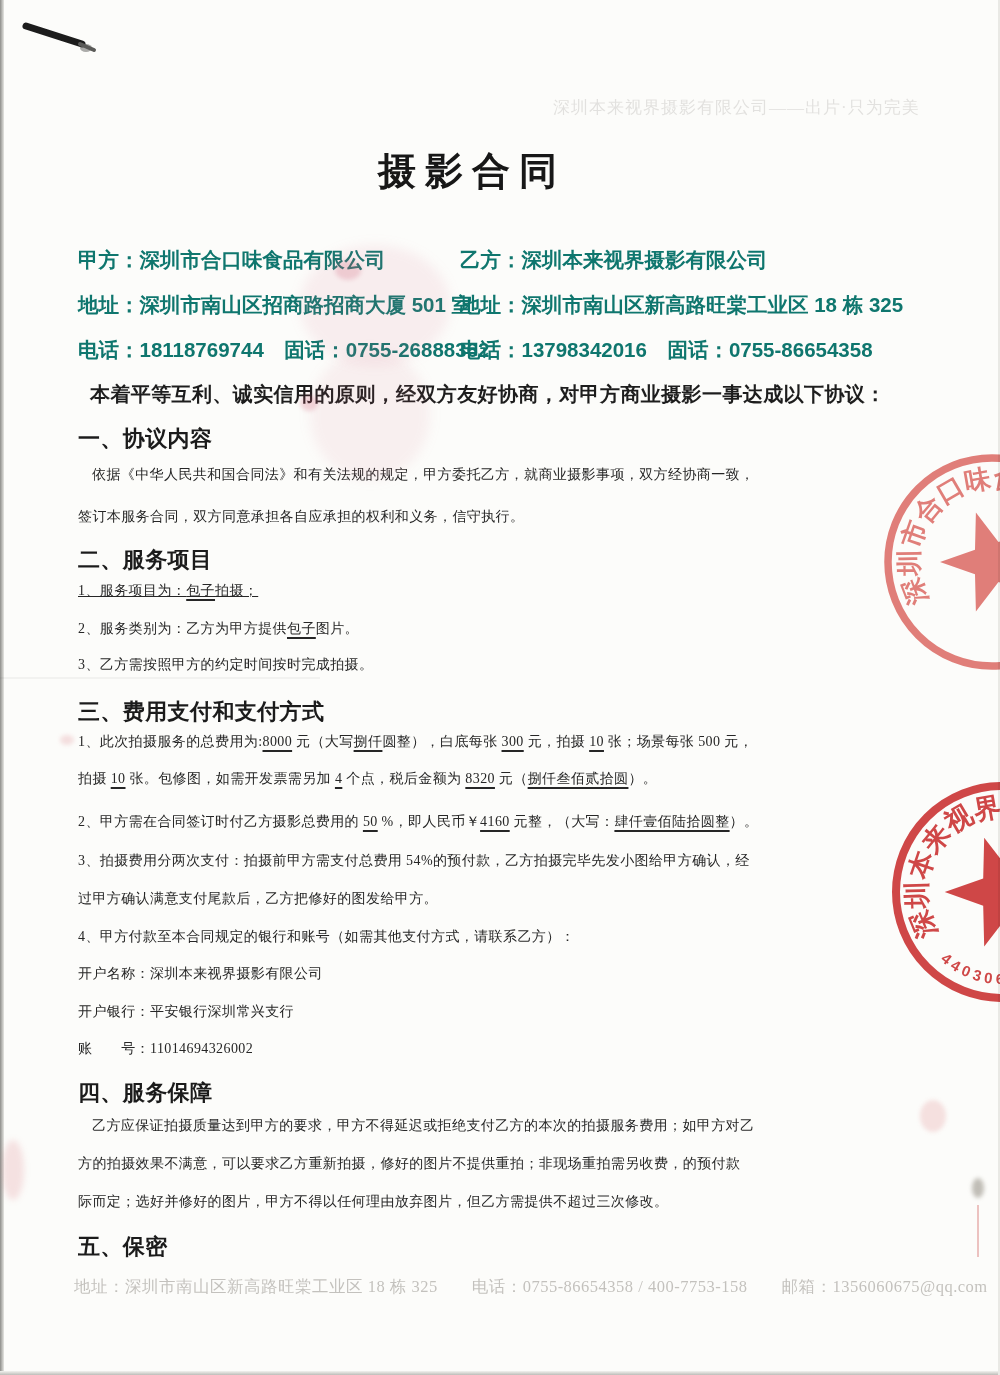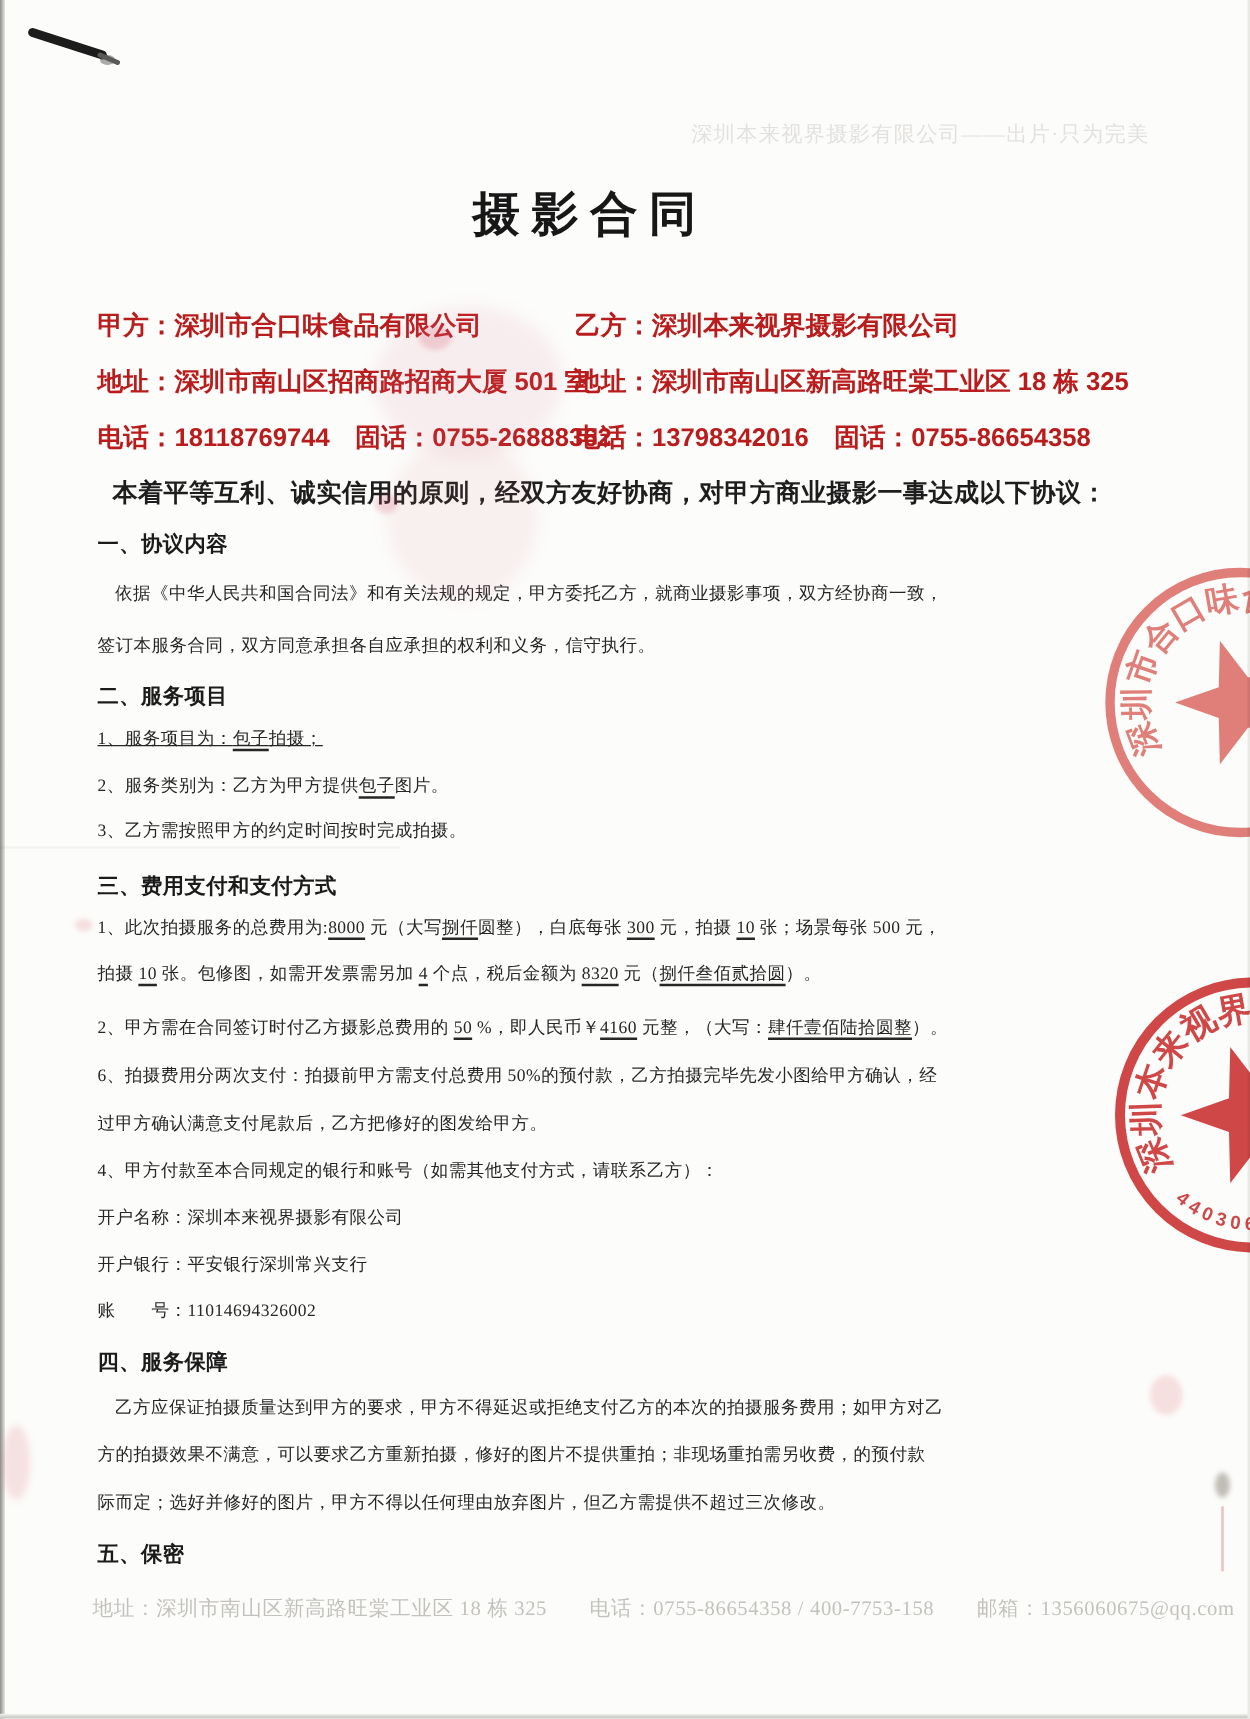--- a/index.html
+++ b/index.html
@@ -22,32 +22,32 @@
     position:absolute; top:96px; left:553px;
     font-size:17px; letter-spacing:1px; color:rgba(125,122,115,0.20);
     white-space:nowrap; font-family:"Liberation Serif", serif;
   }
   .doc-title {
     position:absolute; top:146px; left:0; width:944px; text-align:center;
     font-family:"Liberation Sans", sans-serif; font-weight:700;
     font-size:38px; letter-spacing:9px; color:#171717; white-space:nowrap;
   }
   .party {
-    position:absolute; white-space:nowrap; color:#b91c1c;
+    position:absolute; white-space:nowrap; color:#0f766e;
     font-family:"Liberation Sans", sans-serif; font-weight:600; font-size:20.5px;
   }
   .p-a { left:78px; }  .p-b { left:460px; }
   .r1 { top:246px; }   .r2 { top:291px; }   .r3 { top:336px; }
 
   .line {
     position:absolute; left:78px; white-space:nowrap;
     font-size:14px; color:#262626; letter-spacing:0.4px;
   }
   .line.bold { font-family:"Liberation Sans", sans-serif; font-weight:700;
-               font-size:17px; color:#1b1b1b;text-align:center; }
+               font-size:22px; color:#1b1b1b;text-align:center; }
   .line.sans { font-family:"Liberation Sans", sans-serif; font-weight:600;
                font-size:20px; color:#1d1d1d; }
   .u { text-decoration:underline; text-underline-offset:4px; text-decoration-thickness:1.5px; }
 
   .doc-footer {
     position:absolute; top:1276px; left:74px; white-space:nowrap;
     font-size:16.5px; color:rgba(110,105,98,0.40); letter-spacing:0.5px;text-align:center;
   }
 
   .stamp { position:absolute; mix-blend-mode:multiply; }
@@ -102,21 +102,21 @@
       <div class="line" style="top: 466px; left: 92px;"><span>依据《中华人民共和国合同法》和有关法规的规定，甲方委托乙方，就商业摄影事项，双方经协商一致，</span></div>
       <div class="line" style="top: 508px;"><span>签订本服务合同，双方同意承担各自应承担的权利和义务，信守执行。</span></div>
       <div class="line bold" style="top: 545px;"><span>二、服务项目</span></div>
       <div class="line" style="top: 582px; text-decoration: underline;"><span>1、服务项目为：</span><span class="u">包子</span><span>拍摄；</span></div>
       <div class="line" style="top: 620px;"><span>2、服务类别为：乙方为甲方提供</span><span class="u">包子</span><span>图片。</span></div>
       <div class="line" style="top: 656px;"><span>3、乙方需按照甲方的约定时间按时完成拍摄。</span></div>
       <div class="line bold" style="top: 697px;"><span>三、费用支付和支付方式</span></div>
       <div class="line" style="top: 733px;"><span>1、此次拍摄服务的总费用为:</span><span class="u">8000</span><span> 元（大写</span><span class="u">捌仟</span><span>圆整），白底每张 </span><span class="u">300</span><span> 元，拍摄 </span><span class="u">10</span><span> 张；场景每张 500 元，</span></div>
       <div class="line" style="top: 770px;"><span>拍摄 </span><span class="u">10</span><span> 张。包修图，如需开发票需另加 </span><span class="u">4</span><span> 个点，税后金额为 </span><span class="u">8320</span><span> 元（</span><span class="u">捌仟叁佰贰拾圆</span><span>）。</span></div>
       <div class="line" style="top: 813px;"><span>2、甲方需在合同签订时付乙方摄影总费用的 </span><span class="u">50</span><span> %，即人民币￥</span><span class="u">4160</span><span> 元整，（大写：</span><span class="u">肆仟壹佰陆拾圆整</span><span>）。</span></div>
-      <div class="line" style="top: 852px;"><span>6、拍摄费用分两次支付：拍摄前甲方需支付总费用 50%的预付款，乙方拍摄完毕先发小图给甲方确认，经</span></div>
+      <div class="line" style="top: 852px;"><span>3、拍摄费用分两次支付：拍摄前甲方需支付总费用 54%的预付款，乙方拍摄完毕先发小图给甲方确认，经</span></div>
       <div class="line" style="top: 890px;"><span>过甲方确认满意支付尾款后，乙方把修好的图发给甲方。</span></div>
       <div class="line" style="top: 928px;"><span>4、甲方付款至本合同规定的银行和账号（如需其他支付方式，请联系乙方）：</span></div>
       <div class="line" style="top: 965px;"><span>开户名称：深圳本来视界摄影有限公司</span></div>
       <div class="line" style="top: 1003px;"><span>开户银行：平安银行深圳常兴支行</span></div>
       <div class="line" style="top: 1040px;"><span>账　　号：11014694326002</span></div>
       <div class="line bold" style="top: 1078px;"><span>四、服务保障</span></div>
       <div class="line" style="top: 1117px; left: 92px;"><span>乙方应保证拍摄质量达到甲方的要求，甲方不得延迟或拒绝支付乙方的本次的拍摄服务费用；如甲方对乙</span></div>
       <div class="line" style="top: 1155px;"><span>方的拍摄效果不满意，可以要求乙方重新拍摄，修好的图片不提供重拍；非现场重拍需另收费，的预付款</span></div>
       <div class="line" style="top: 1193px;"><span>际而定；选好并修好的图片，甲方不得以任何理由放弃图片，但乙方需提供不超过三次修改。</span></div>
       <div class="line bold" style="top: 1232px;"><span>五、保密</span></div>

